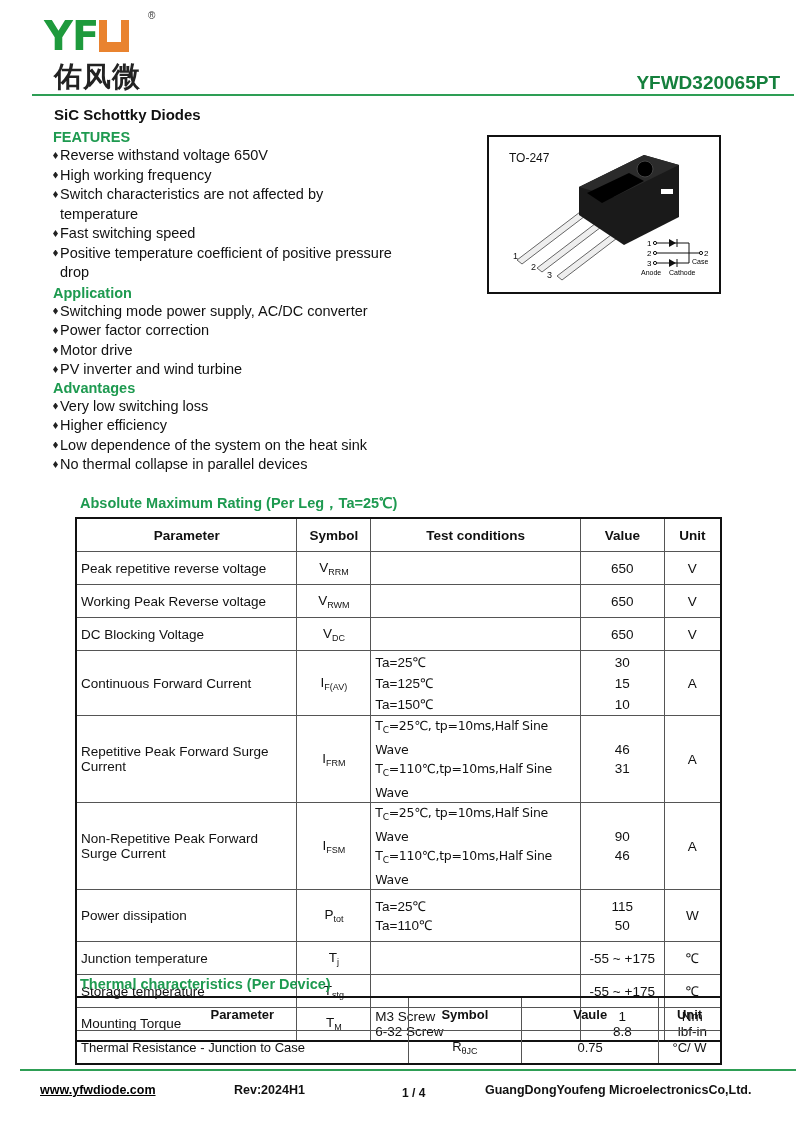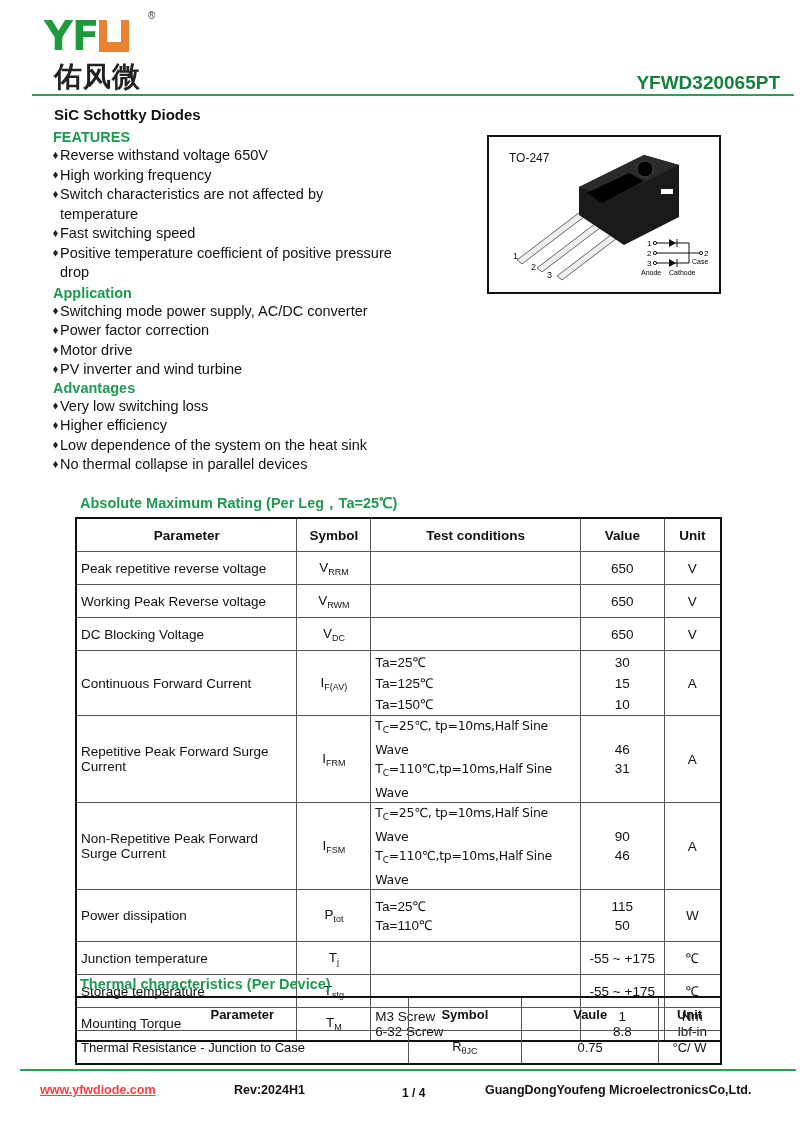--- a/index.html
+++ b/index.html
@@ -29,21 +29,21 @@
   table{border-collapse:collapse;border-radius:12px;}
   .tbl{left:75px;top:517px;width:647px;border:2px solid #111;}
   .tbl td,.tbl th{border:1px solid #555;font-size:13.5px;padding:0 4px;vertical-align:middle;}
   .tbl th{font-weight:bold;height:32px;}
   .c{text-align:center;}
   sub{font-size:9px;vertical-align:-3px;}
   .cond-s{font-size:12.5px;font-family:"DejaVu Sans",sans-serif;letter-spacing:-0.3px;}
   .tbl2{left:75px;top:996px;width:647px;border:2px solid #111;}
   .tbl2 td,.tbl2 th{border:1px solid #555;font-size:13px;padding:0 4px;height:32px;}
   .footer{top:1083px;font-size:12.5px;font-weight:bold;}
-  .footer a{color:#ef4444;text-decoration:underline;}
+  .footer a{color:#000000;text-decoration:underline;}
 </style>
 </head>
 <body>
 
 <div class="abs logo">
   <div class="logo-letters"><span>YF</span><span class="logo-u"></span></div>
   <span class="logo-reg">®</span>
   <div class="logo-cn">佑风微</div>
 </div>
 <div class="abs part-no">YFWD320065PT</div>

